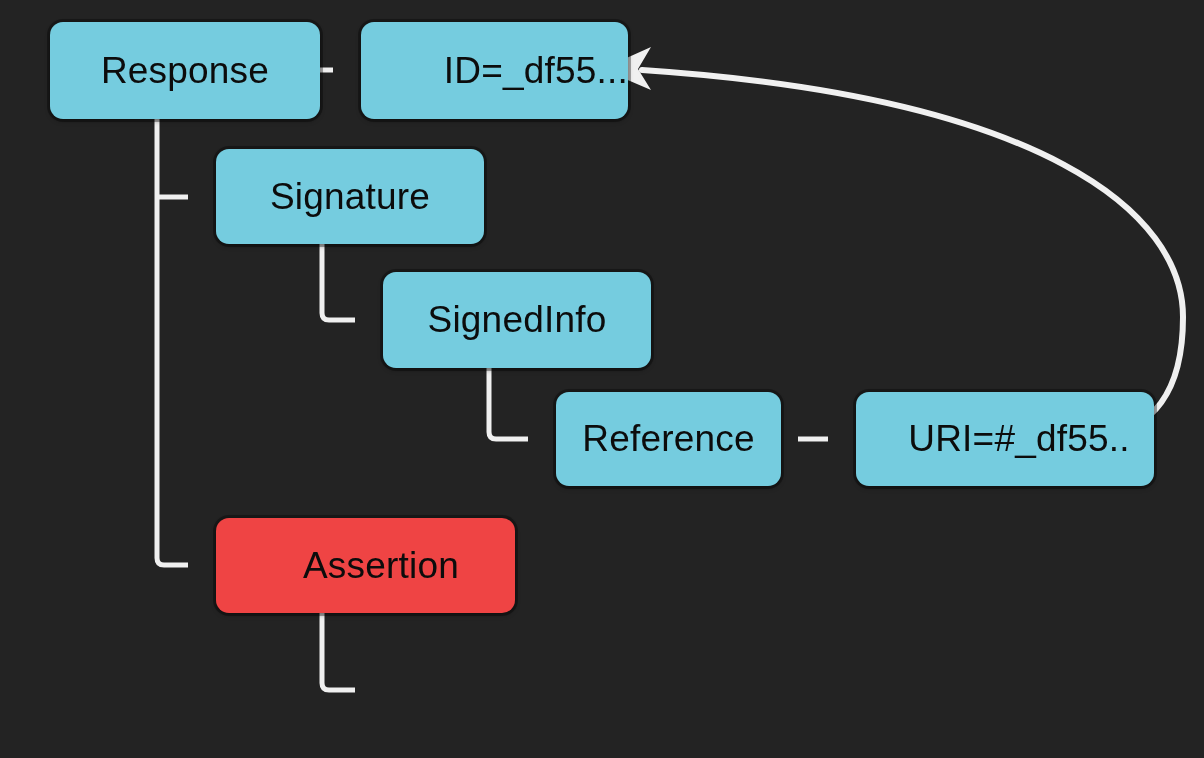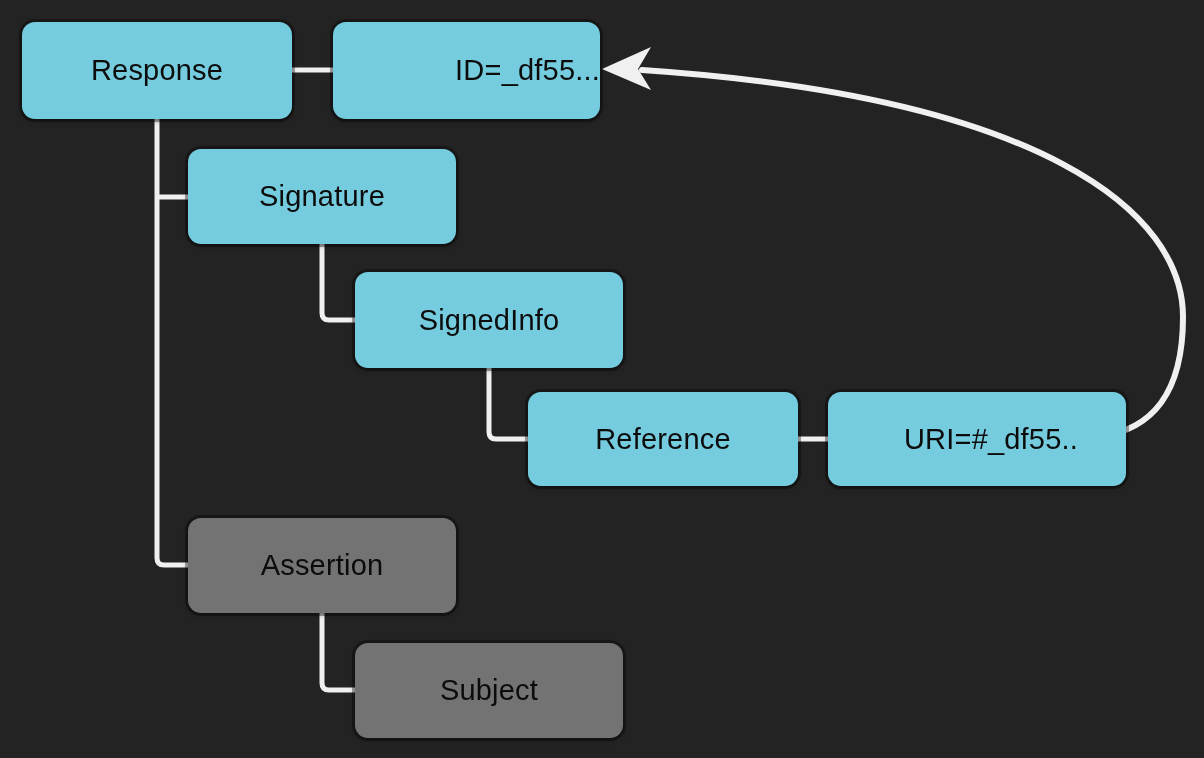--- a/index.html
+++ b/index.html
@@ -23,35 +23,36 @@
     height: 758px;
     z-index: 1;
   }
   .node {
     position: absolute;
     z-index: 2;
     display: flex;
     align-items: center;
     justify-content: center;
     border-radius: 13px;
-    font-size: 29px;
+    font-size: 37px;
     letter-spacing: 0.2px;
     color: #0c0c0c;
     box-shadow: 0 0 0 3px rgba(0,0,0,0.32), 0 2px 5px rgba(0,0,0,0.35);
     cursor: default;
     white-space: nowrap;
+    margin-left: 28px;
   }
   .node.blue { background: #75CCDF; }
-  .node.teal { background: #737373; }
+  .node.teal { background: #ef4444; padding-left: 31px; }
 
   #n-response   { left: 22px;  top: 22px;  width: 270px; height: 97px; }
   #n-id         { left: 333px; top: 22px;  width: 267px; height: 97px; justify-content: flex-end; }
   #n-signature  { left: 188px; top: 149px; width: 268px; height: 95px; }
   #n-signedinfo { left: 355px; top: 272px; width: 268px; height: 96px; }
-  #n-reference  { left: 528px; top: 392px; width: 270px; height: 94px; }
+  #n-reference  { left: 528px; top: 392px; width: 225px; height: 94px; }
   #n-uri        { left: 828px; top: 392px; width: 270px; height: 94px; padding-left: 28px; }
   #n-assertion  { left: 188px; top: 518px; width: 268px; height: 95px; }
   #n-subject    { left: 355px; top: 643px; width: 268px; height: 95px; }
 </style>
 </head>
 <body>
 
 <div class="canvas">
 
   <svg class="edges" viewBox="0 0 1204 758" xmlns="http://www.w3.org/2000/svg">
@@ -98,17 +99,14 @@
   </div>
 
   <div id="n-uri" class="node blue">
     <span>URI=#_df55..</span>
   </div>
 
   <div id="n-assertion" class="node teal">
     <span>Assertion</span>
   </div>
 
-  <div id="n-subject" class="node teal">
-    <span>Subject</span>
-  </div>
 
 </div>
 
 </body></html>

